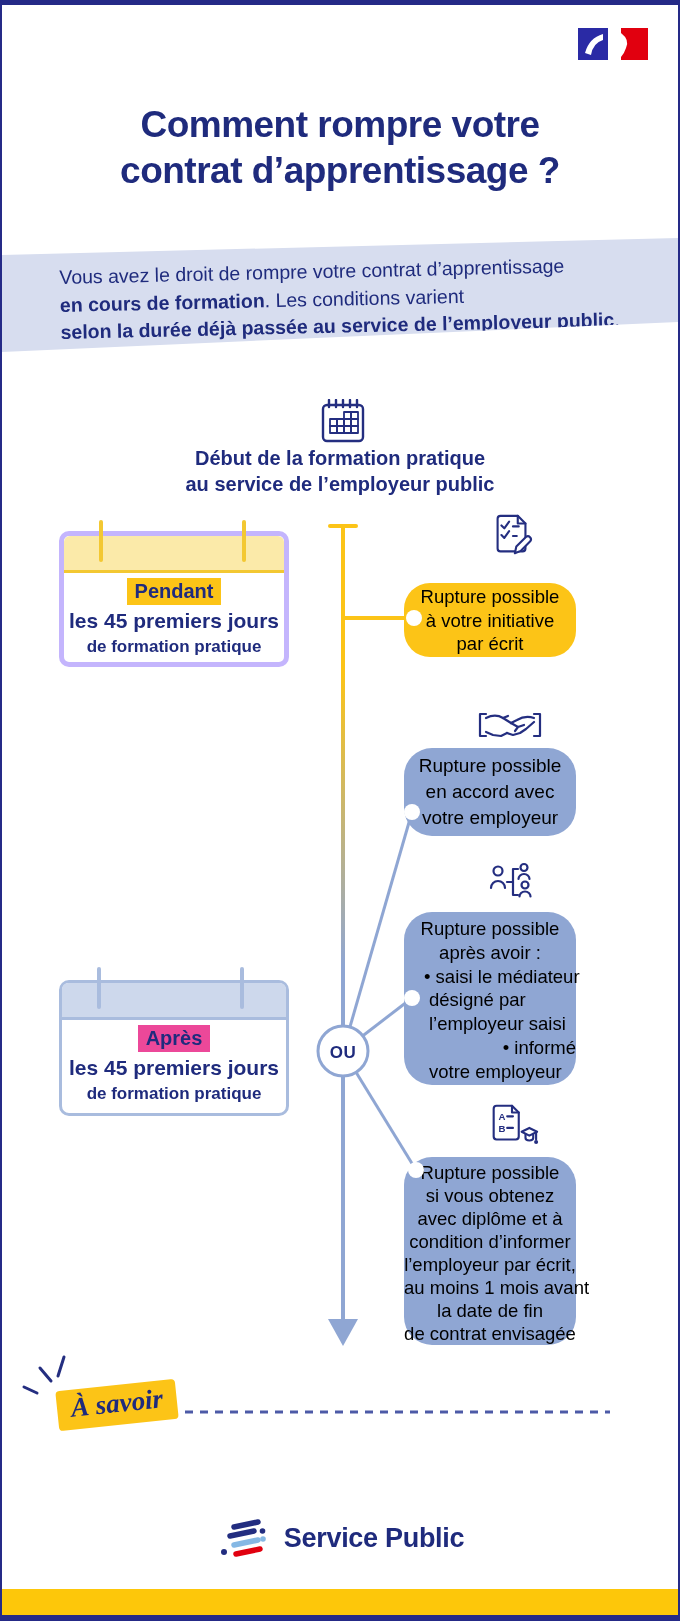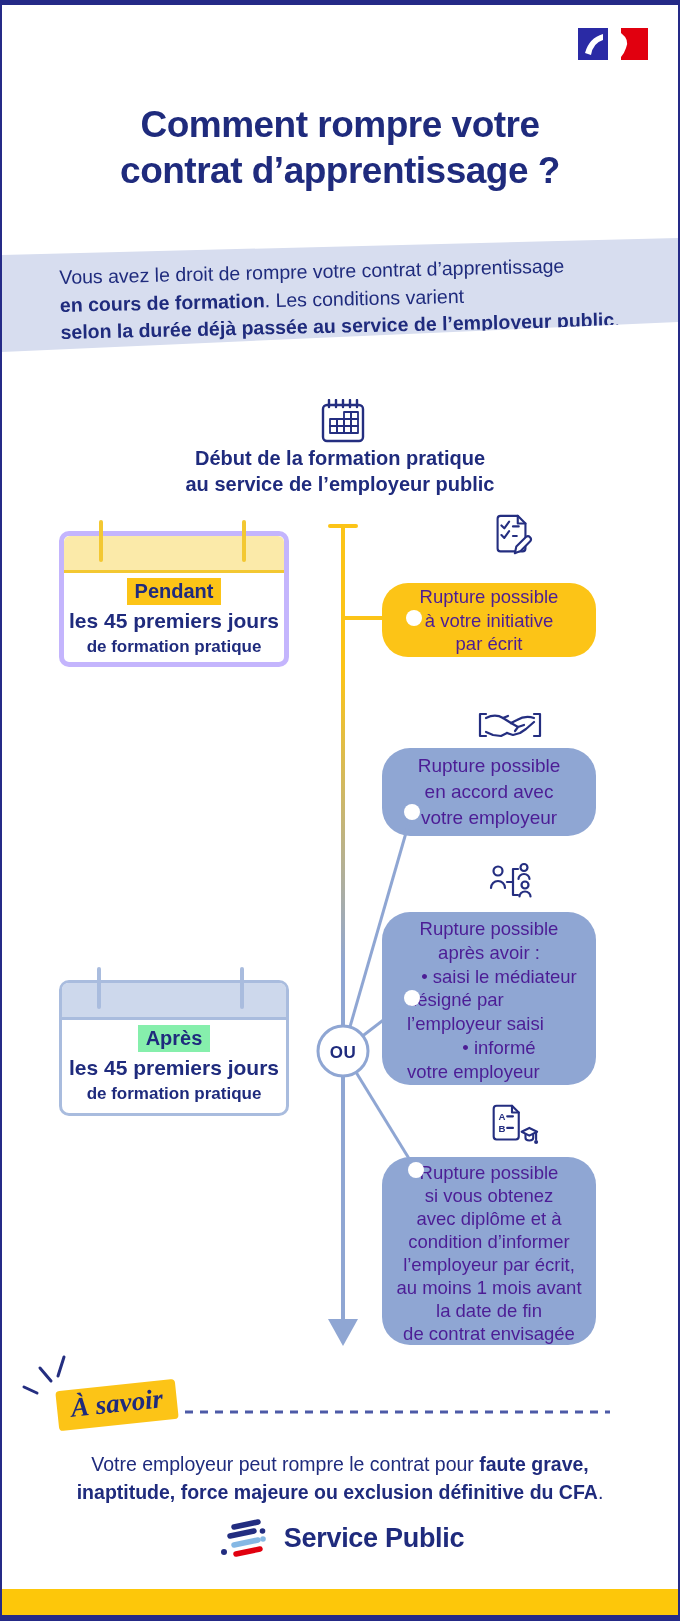--- a/index.html
+++ b/index.html
@@ -29,36 +29,36 @@
   .card-apres{top:975px;border:3px solid #a9bcde;background:#fff;}
   .card-head{height:34px;border-radius:6px 6px 0 0;}
   .card-pendant .card-head{background:#fbeaa9;border-bottom:3px solid #f3c832;}
   .card-apres .card-head{background:#cdd8ec;border-bottom:3px solid #a9bcde;}
   .tick{position:absolute;top:-16px;width:4px;height:42px;border-radius:2px;}
   .card-pendant .tick{background:#f3c832;}
   .card-apres .tick{background:#a9bcde;}
   .tick.t1{left:35px;} .tick.t2{left:178px;}
   .hl{display:inline-block;font-size:20px;font-weight:bold;padding:2px 8px;margin-top:5px;}
   .card-pendant .hl{background:#fcc417;}
-  .card-apres .hl{background:#86efac;}
+  .card-apres .hl{background:#ec4899;}
   .card-l1{font-size:21px;font-weight:bold;margin-top:4px;}
   .card-l2{font-size:17px;font-weight:bold;margin-top:4px;}
 
   
-  .obox{left:380px;width:214px;box-sizing:border-box;text-align:center;color:#4c1d95;z-index:1;}
+  .obox{left:402px;width:172px;box-sizing:border-box;text-align:center;color:#000000;z-index:1;}
   .obox div{white-space:nowrap;}
   .obox-initiative{top:578px;height:74px;border-radius:26px;background:#fcc417;
       font-size:18.5px;line-height:23.5px;padding-top:2px;}
   .obox-accord{top:743px;height:88px;border-radius:28px;background:#8fa6d3;
       font-size:19px;line-height:26px;padding-top:5px;}
   .obox-mediateur{top:907px;height:173px;border-radius:28px;background:#8fa6d3;
       font-size:18.5px;line-height:23.8px;padding-top:5px;}
   .obox-diplome{top:1152px;height:188px;border-radius:28px;background:#8fa6d3;
       font-size:18.5px;line-height:23px;padding-top:4px;}
-  .obox .ln-left{text-align:center;padding-left:20px;}
+  .obox .ln-left{text-align:right;padding-left:20px;}
   .obox .ln-indent{text-align:left;padding-left:25px;}
 
   .icon{z-index:2;}
   .icon svg{display:block;}
 
   
   .savoir-badge{left:55px;top:1380px;background:#fcc417;border-radius:4px;
       padding:3px 14px 6px 14px;transform:rotate(-6deg);
       font-family:"Liberation Serif",serif;font-style:italic;font-weight:bold;font-size:27px;z-index:2;}
   .note{top:1446px;font-size:19.5px;line-height:27.5px;}
@@ -250,24 +250,20 @@
     <circle cx="414" cy="1165" r="8" fill="#ffffff"></circle>
     <g stroke="#242e80" stroke-width="3" stroke-linecap="round">
       <path d="M62,1352 L56,1371"></path>
       <path d="M38,1363 L49,1376"></path>
       <path d="M22,1382 L35,1388"></path>
     </g>
     <path d="M183,1407 H608" stroke="#4d5aa7" stroke-width="3" stroke-dasharray="8 7"></path>
   </svg>
 
   <div class="abs savoir-badge">À savoir</div>
-  <div class="abs center note">
-    <div><span>Votre employeur peut rompre le contrat pour </span><b>faute grave,</b></div>
-    <div><b>inaptitude, force majeure ou exclusion définitive du CFA</b><span>.</span></div>
-  </div>
 
   <div class="abs footer">
     <span class="icon">
       <svg width="58" height="46" viewBox="0 0 58 46" fill="none" stroke-linecap="round">
         <path d="M18,12 L42,7" stroke="#222d80" stroke-width="5.5"></path>
         <circle cx="46.5" cy="16" r="2.8" fill="#222d80"></circle>
         <path d="M14,21 L38,16" stroke="#222d80" stroke-width="5.5"></path>
         <path d="M18,30 L42,25" stroke="#85b8e4" stroke-width="5.5"></path>
         <circle cx="47" cy="24" r="2.8" fill="#85b8e4"></circle>
         <circle cx="8" cy="37" r="3" fill="#222d80"></circle>

